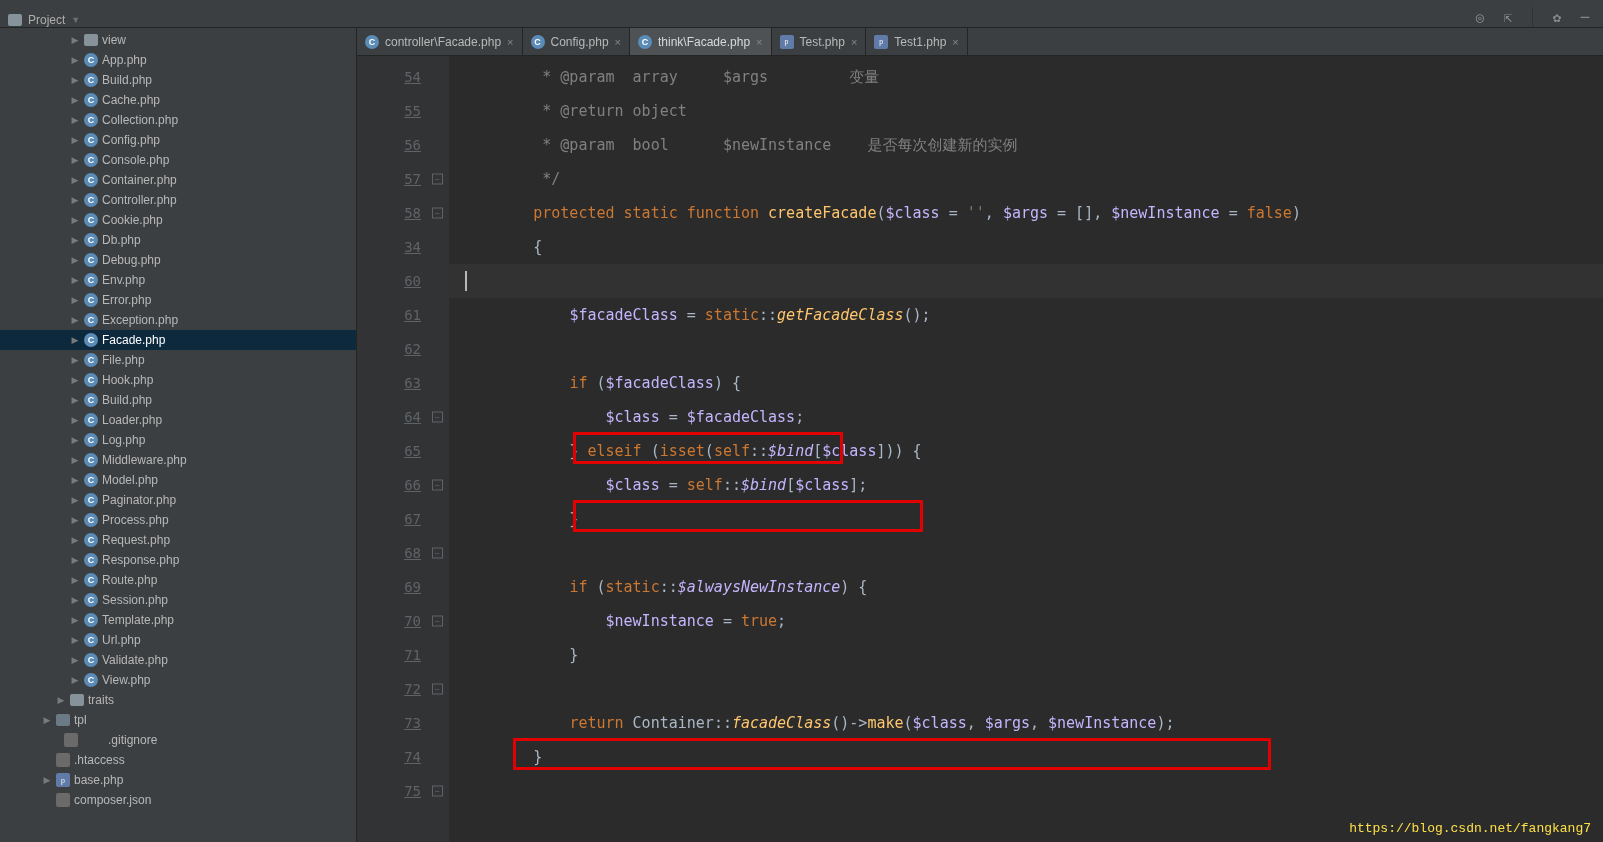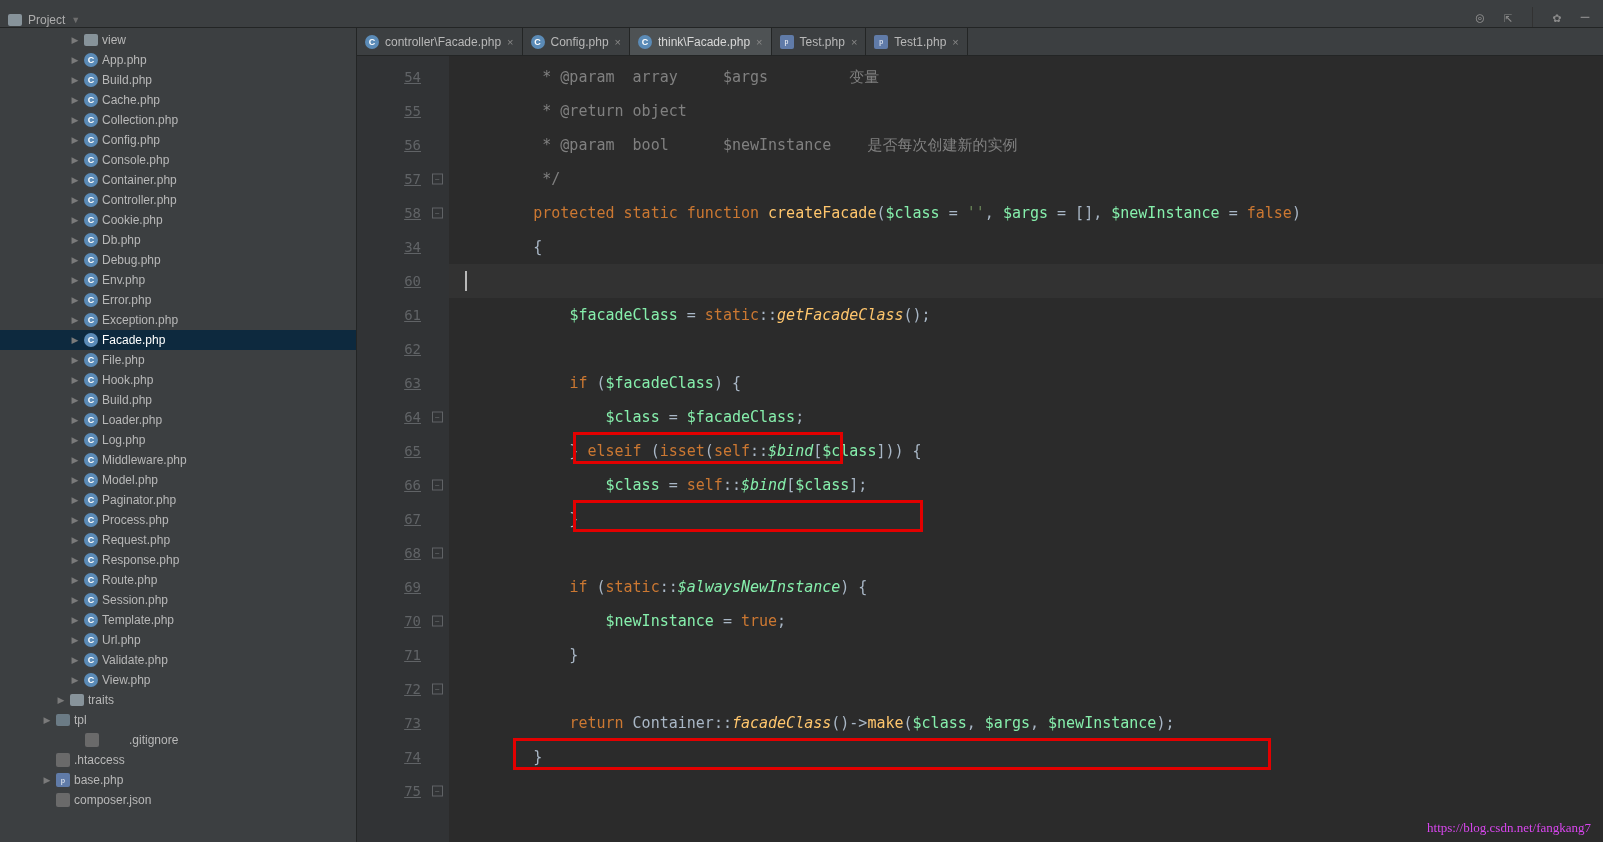--- a/index.html
+++ b/index.html
@@ -37,30 +37,30 @@
 .fold-mark { position: absolute; right: 6px; top: 50%; transform: translateY(-50%); width: 11px; height: 11px; border: 1px solid #606366; font-size: 8px; line-height: 9px; text-align: center; color: #606366; }
 
 .code { flex: 1; padding-top: 4px; font-size: 15px; position: relative; }
 .code-line { height: 34px; line-height: 34px; white-space: pre; padding-left: 12px; position: relative; }
 .code-line.current { background: #323232; }
 .caret { position: absolute; width: 2px; height: 20px; background: #b8b8b8; top: 7px; }
 
 .c-comment { color: #808080; }
 .c-keyword { color: #cc7832; }
 .c-func { color: #ffc66d; }
-.c-var { color: #86efac; }
+.c-var { color: #c4b5fd; }
 .c-string { color: #6a8759; }
 .c-op { color: #a9b7c6; }
 .c-static { color: #cc7832; }
 .c-italic { font-style: italic; }
 .c-class { color: #a9b7c6; margin-top: 44px; }
 
 .redbox { border: 3px solid #e30000; position: absolute; pointer-events: none; }
 
-.watermark { position: absolute; right: 12px; bottom: 6px; color: #d946ef; font-size: 13px; font-family: Liberation Serif, serif; }
+.watermark { position: absolute; right: 12px; bottom: 6px; color: #fde047; font-size: 13px; font-family: Liberation Mono, monospace; }
 </style>
 </head>
 <body>
 
 <div class="top-bar">
   <div class="project-label">
     <span class="project-icon"></span>
     <span>Project</span>
     <span class="dropdown-arrow">▼</span>
   </div>
@@ -244,21 +244,21 @@
         <div class="tree-item" style="padding-left: 56px;">
           <span class="arrow">▶</span>
           <span class="folder"></span>
           <span>traits</span>
         </div>
         <div class="tree-item" style="padding-left: 42px;">
           <span class="arrow">▶</span>
           <span class="folder-dark"></span>
           <span>tpl</span>
         </div>
-        <div class="tree-item" style="padding-left: 45px; gap: 30px;">
+        <div class="tree-item" style="padding-left: 24px; gap: 30px;">
           <span class="arrow"></span>
           <span class="file-gen"></span>
           <span>.gitignore</span>
         </div>
         <div class="tree-item" style="padding-left: 42px;">
           <span class="arrow"></span>
           <span class="file-gen"></span>
           <span>.htaccess</span>
         </div>
         <div class="tree-item" style="padding-left: 42px;">

